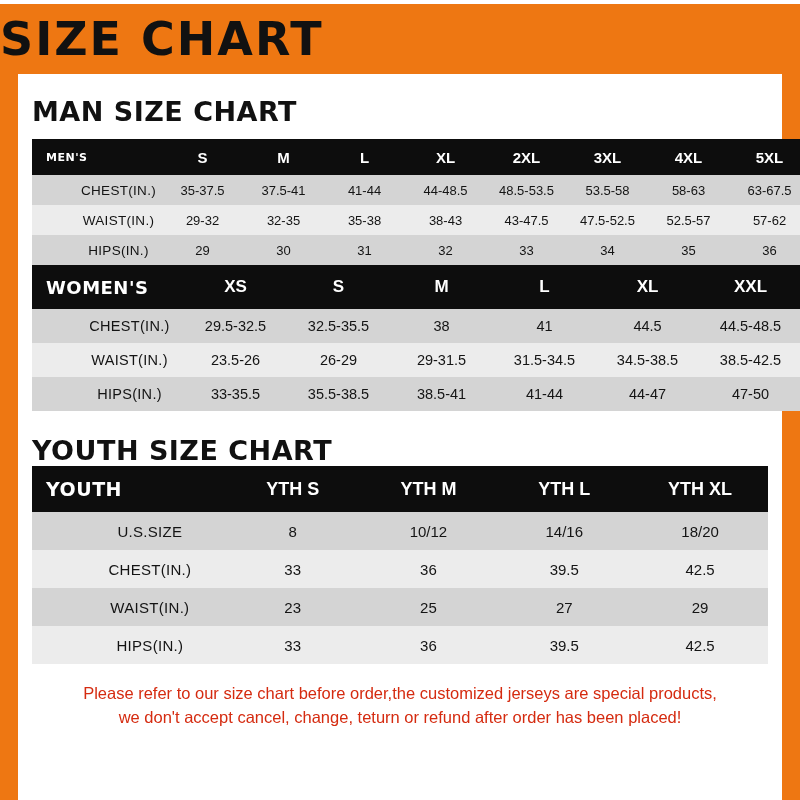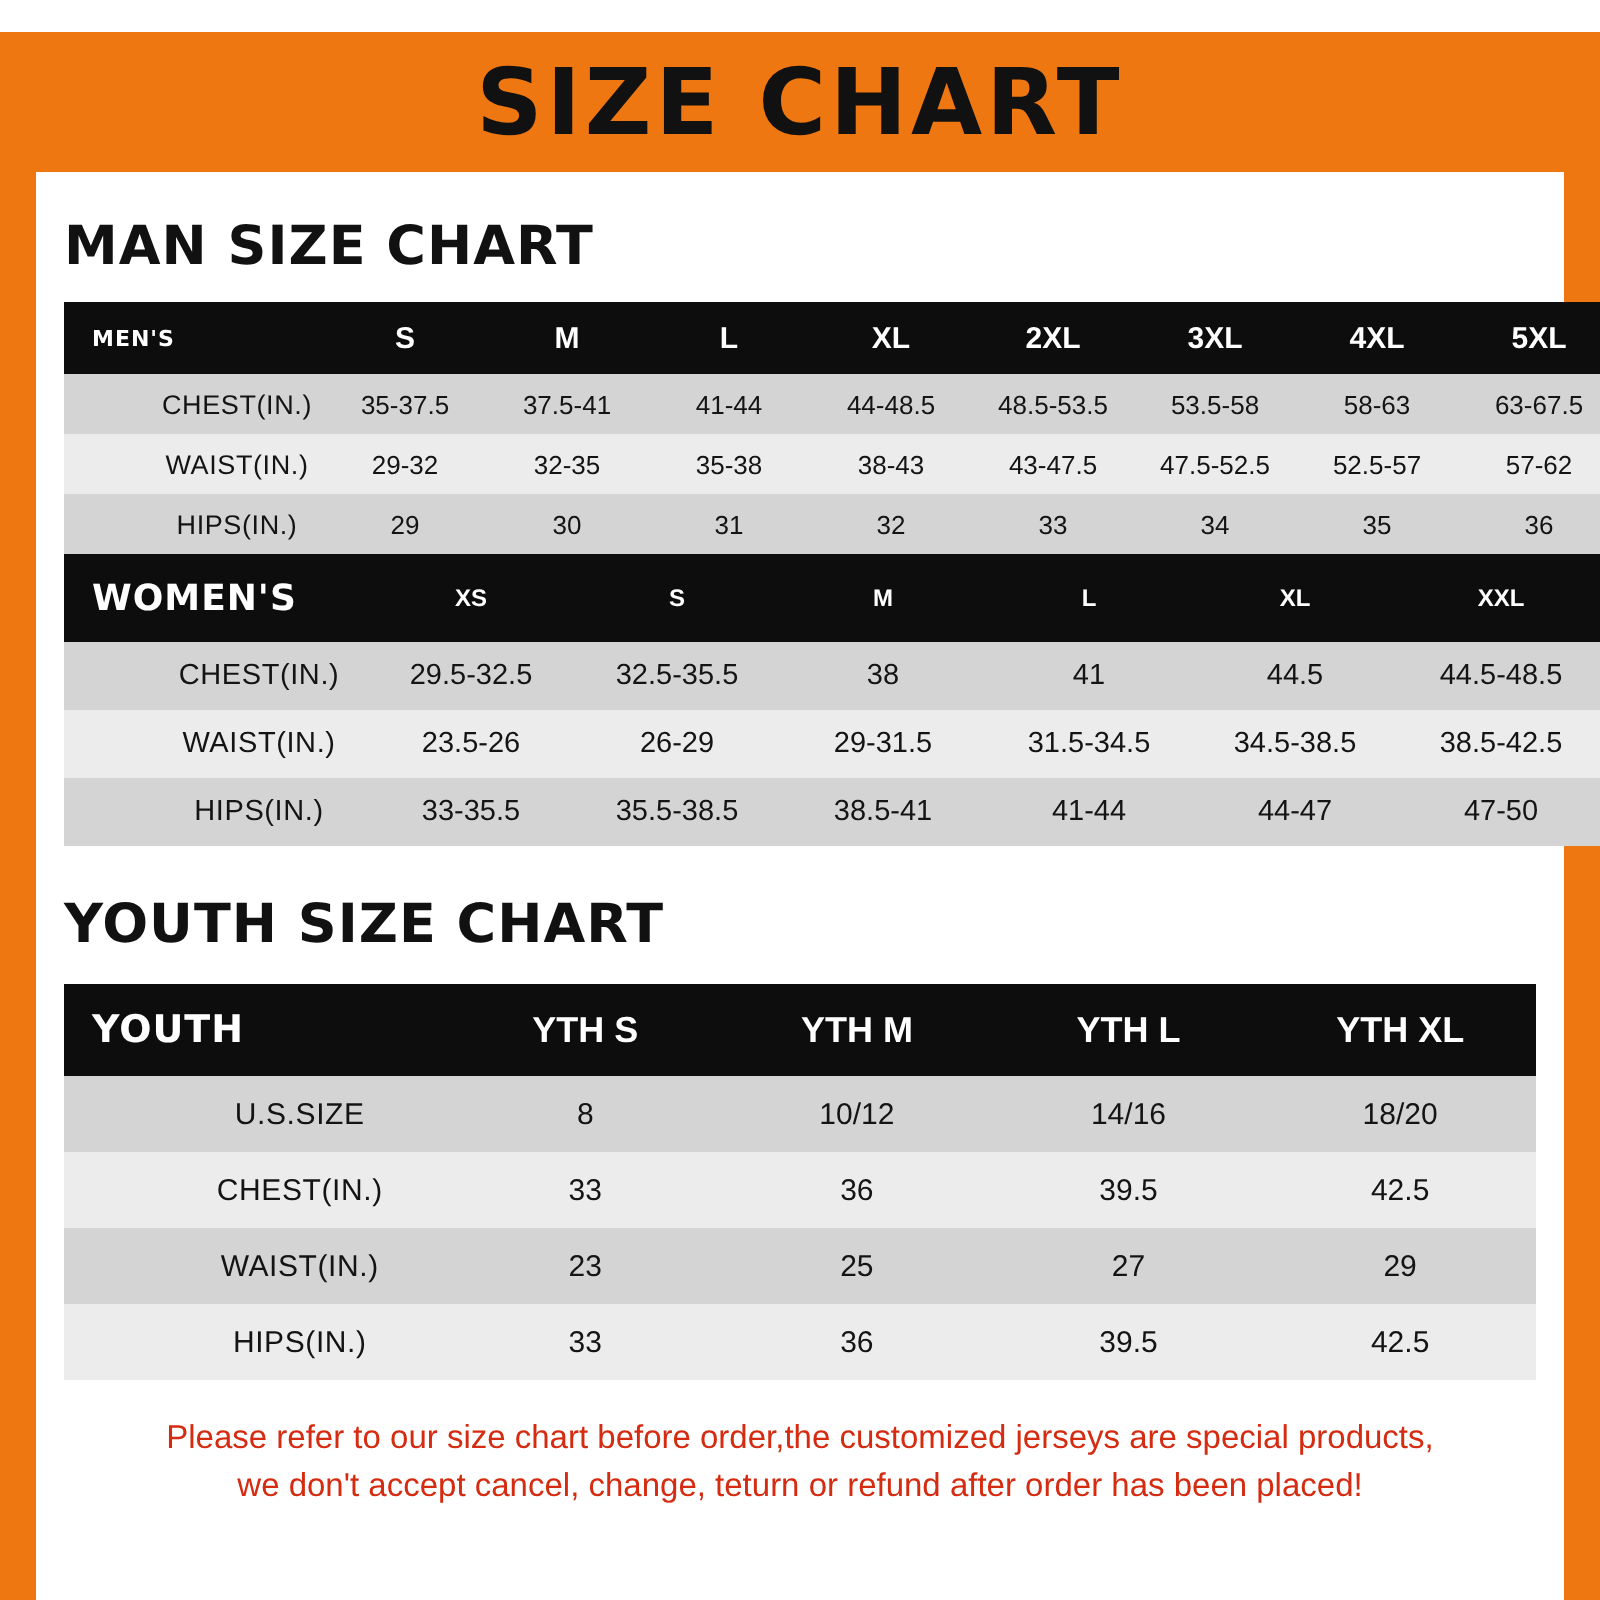--- a/index.html
+++ b/index.html
@@ -20,22 +20,21 @@
     background: #ffffff;
     box-sizing: border-box;
     border-left: 18px solid #ee7712;
     border-right: 18px solid #ee7712;
   }
   .banner {
     height: 70px;
     background: #ee7712;
     display: flex;
     align-items: center;
-    justify-content: center;
-    margin: 16px -18px;
+    margin: 4px -18px;
   }
   .banner-title {
     font-family: "DejaVu Sans", sans-serif;
     font-weight: bold;
     font-size: 46px;
     letter-spacing: 2px;
     color: #111111;
     line-height: 1;
   }
   .content {
@@ -43,21 +42,21 @@
   }
   .section-title {
     font-family: "DejaVu Sans", sans-serif;
     font-weight: bold;
     font-size: 27px;
     color: #111111;
     letter-spacing: 0.5px;
   }
   .t-man { margin-top: 22px; margin-bottom: 12px; }
   .t-women { margin-top: 22px; margin-bottom: 14px; }
-  .t-youth { margin-top: 24px; margin-bottom: 14px; }
+  .t-youth { margin-top: 24px; }
 
   table {
     border-collapse: collapse;
     width: 100%;
     table-layout: fixed;
   }
   table.chart { margin: 0 auto; }
   .chart thead th {
     background: #0d0d0d;
     color: #ffffff;
@@ -90,21 +89,21 @@
   .chart tbody tr.row-dark td { background: #d4d4d4; }
   .chart tbody tr.row-light td { background: #ececec; }
 
   
   .men col.c0 { width: 130px; }
   .men col.cx { width: 81px; }
 
   
   .women col.c0 { width: 152px; }
   .women col.cx { width: 103px; }
-  .women thead th { font-size: 12px; }
+  .women thead th { font-size: 17px; }
   .women tbody td { font-size: 14.5px; height: 32px; }
   .women tbody td.label-col { font-size: 14.5px; }
   .women thead th.label-col { font-size: 18px; }
   .women thead th { height: 42px; }
 
   
   .youth col.c0 { width: 176px; }
   .youth col.cx { width: 124px; }
   .youth thead th { font-size: 18px; height: 44px; }
   .youth thead th.label-col { font-size: 19px; }

